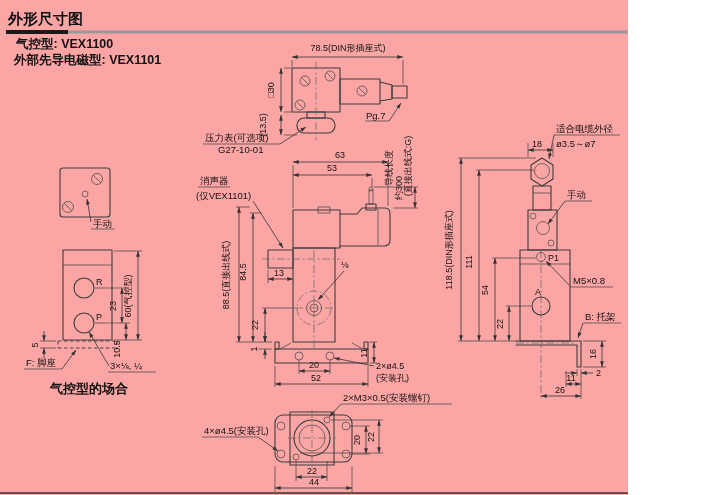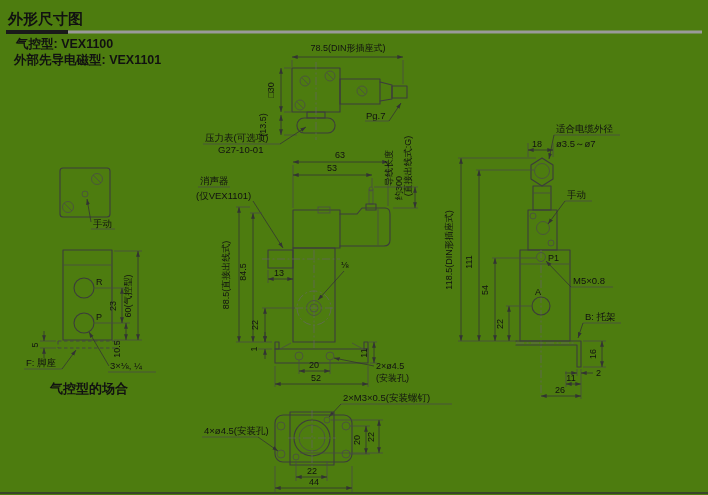--- a/index.html
+++ b/index.html
@@ -1,16 +1,16 @@
 <!DOCTYPE html>
 <html><head>
 <meta charset="utf-8">
 <style>
   html,body{margin:0;padding:0;background:#fff;}
-  #page{position:relative;width:708px;height:495px;background:#4d7c0f;overflow:hidden;}
+  #page{position:relative;width:628px;height:495px;background:#fca5a5;overflow:hidden;}
   svg text{fill:#111;font-family:"Liberation Sans","DejaVu Sans",sans-serif;}
   .t-title{font-size:15px;font-weight:bold;}
   .t-model{font-size:12.5px;font-weight:bold;}
   .t-cap{font-size:13px;font-weight:bold;}
   .dim{font-size:9px;}
   .lbl{font-size:9.5px;}
   .ln{fill:none;stroke:#3c3c3c;stroke-width:1.1;stroke-linejoin:round;stroke-linecap:round;}
   .tn{fill:none;stroke:#4a4a4a;stroke-width:.75;}
   .dm{fill:none;stroke:#333;stroke-width:.8;}
   .cl{fill:none;stroke:#666;stroke-width:.7;stroke-dasharray:8 2.5 2 2.5;}

